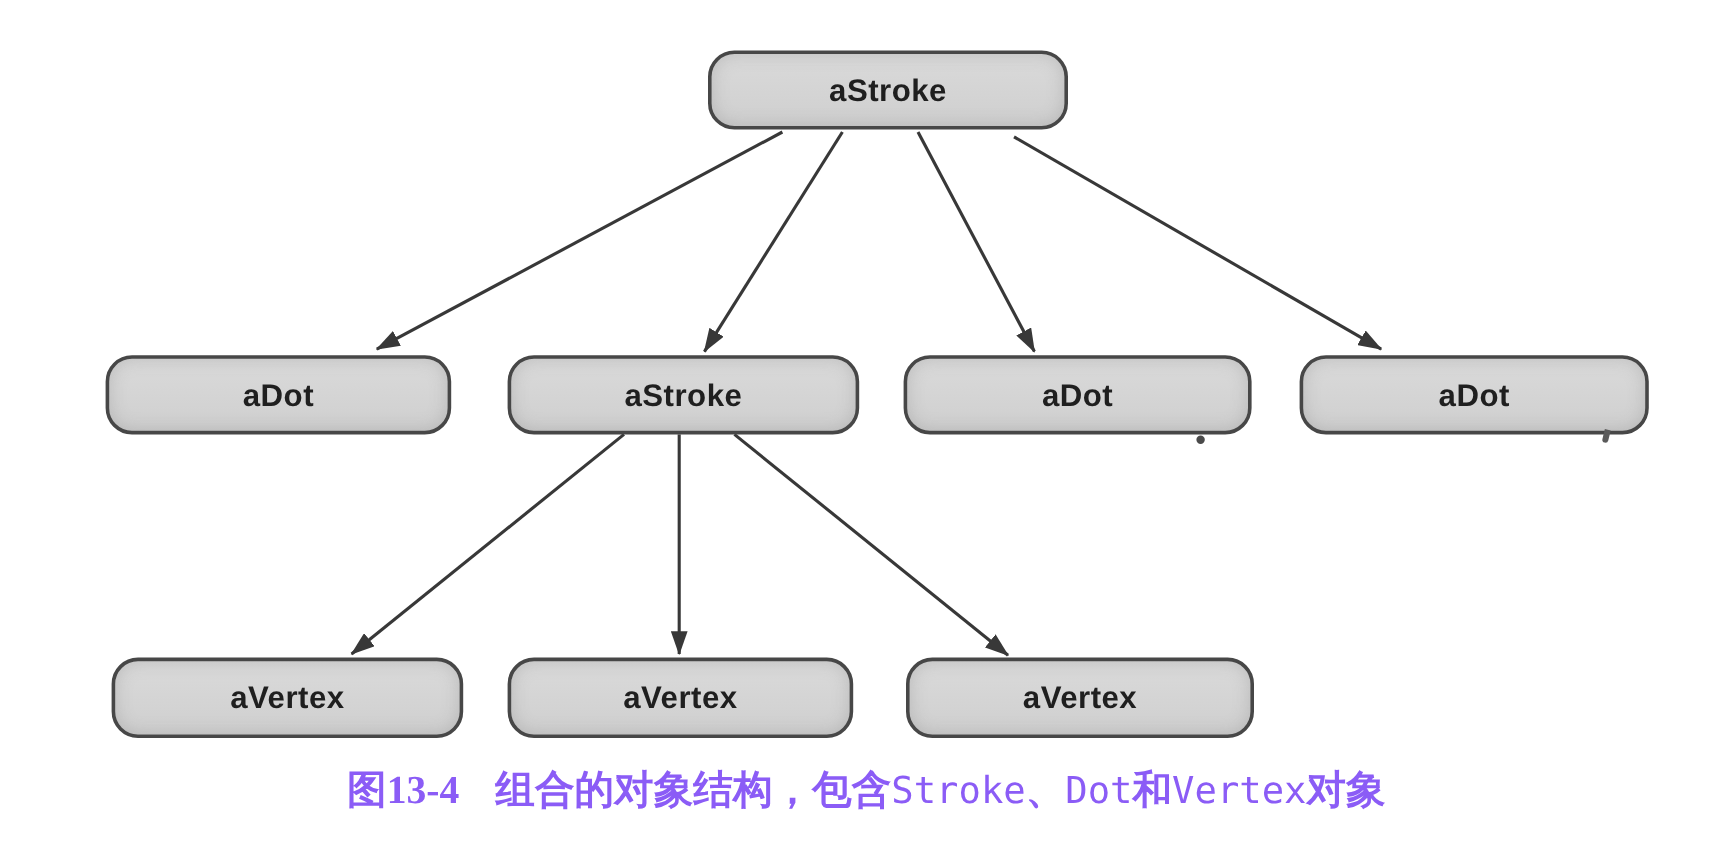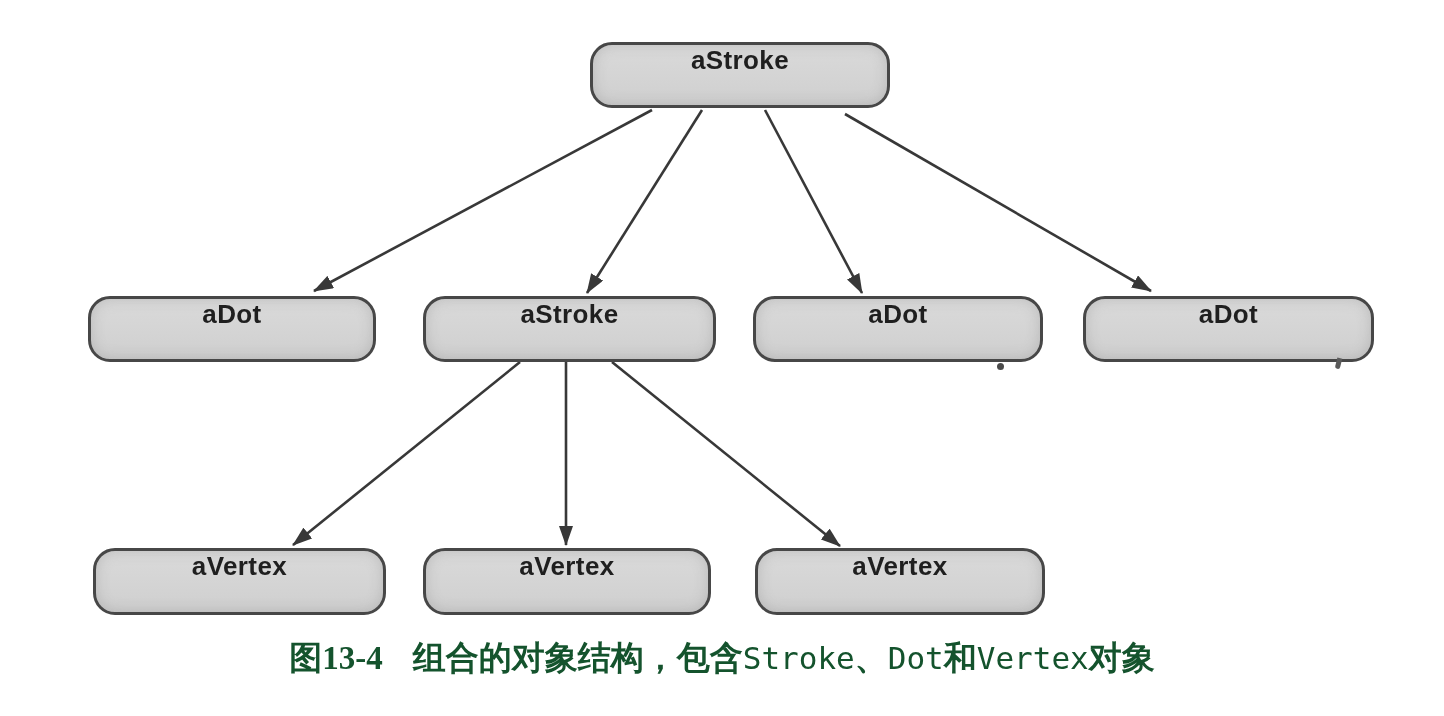--- a/index.html
+++ b/index.html
@@ -23,21 +23,21 @@
     fill: none;
   }
   .node {
     position: absolute;
     box-sizing: border-box;
     background: #d7d7d7;
     background-image: linear-gradient(180deg, #dadada 0%, #d4d4d4 55%, #cfcfcf 100%);
     border: 3px solid #474747;
     border-radius: 22px;
     display: flex;
-    align-items: flex-start;
+    align-items: center;
     justify-content: center;
     box-shadow: inset 0 0 14px rgba(110,110,110,0.28);
   }
   .node-label {
     font-weight: 700;
     font-size: 26px;
     color: #1f1f1f;
     letter-spacing: 0.4px;
     font-family: "Liberation Sans", sans-serif;
   }
@@ -68,21 +68,21 @@
   }
 
   .caption {
     position: absolute;
     left: 0; top: 636px;
     width: 1444px;
     text-align: center;
     font-family: "Liberation Serif", serif;
     font-weight: 700;
     font-size: 33px;
-    color: #14532d;
+    color: #8b5cf6;
     white-space: nowrap;
   }
   .caption .gap { display: inline-block; width: 30px; }
   .caption .code {
     font-family: "DejaVu Sans Mono", monospace;
     font-weight: 400;
     font-size: 31px;
   }
 </style>
 </head>

